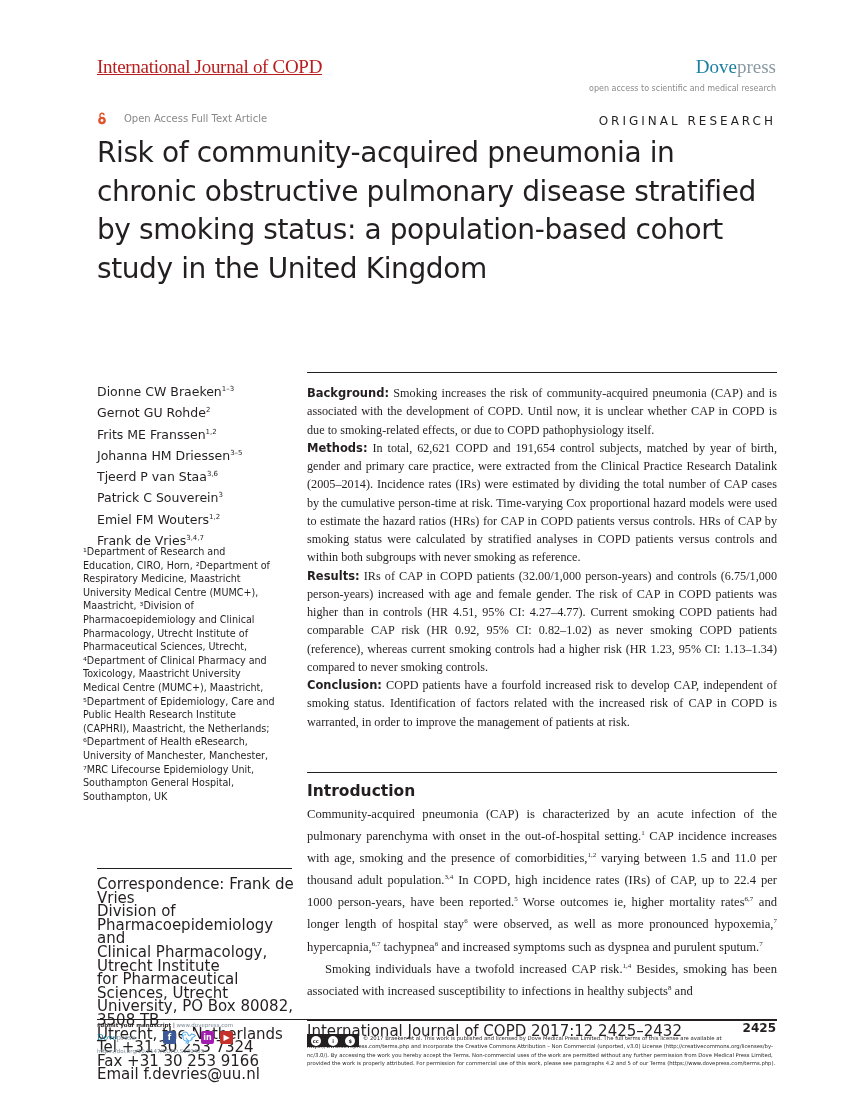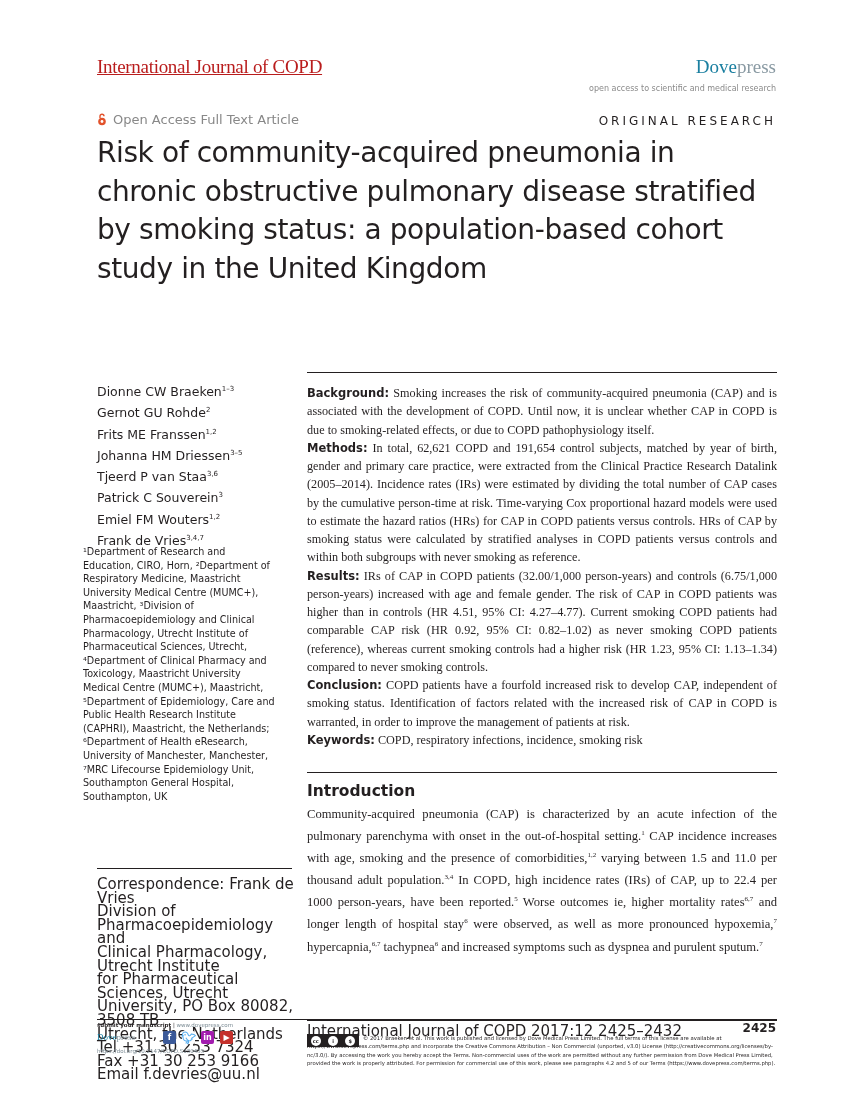--- a/index.html
+++ b/index.html
@@ -5,21 +5,21 @@
     html, body { margin: 0; padding: 0; background: #ffffff; }
     body { width: 850px; height: 1100px; position: relative; overflow: hidden; color: #231f20; }
     .abs { position: absolute; }
 
     
     .journal-title { left: 97px; top: 56px; font-family: "Liberation Serif", serif; font-size: 19px; color: #b91c1c; letter-spacing: -0.3px; text-decoration: underline; }
     .publisher { right: 74px; top: 56px; font-family: "Liberation Serif", serif; font-size: 19px; }
     .publisher .dove { color: #1a7fa0; }
     .publisher .press { color: #8a9aa3; }
     .tagline { right: 74px; top: 84px; font-family: "DejaVu Sans", sans-serif; font-size: 8px; color: #8a8a8a; }
-    .oa { left: 97px; top: 112px; display: flex; align-items: center; gap: 6px; font-family: "DejaVu Sans", sans-serif; font-size: 13px; color: #888; }
+    .oa { left: 97px; top: 112px; display: flex; align-items: center; gap: 17px; font-family: "DejaVu Sans", sans-serif; font-size: 10px; color: #888; }
     .oa-icon { width: 10px; height: 13px; }
     .article-type { right: 74px; top: 114px; font-family: "DejaVu Sans", sans-serif; font-size: 12px; letter-spacing: 3px; color: #231f20; }
 
     
     .title { left: 97px; top: 134px; width: 680px; font-family: "DejaVu Sans", sans-serif; font-size: 28px; line-height: 38.5px; color: #231f20; letter-spacing: -0.4px; font-weight: normal; }
 
     
     .authors { left: 97px; top: 380px; font-family: "DejaVu Sans", sans-serif; font-size: 12.5px; line-height: 19.3px; }
     .authors sup { font-size: 7px; vertical-align: 5px; }
     .affil { left: 83px; top: 545px; width: 195px; font-family: "DejaVu Sans", sans-serif; font-size: 9.6px; line-height: 13.6px; }
@@ -102,26 +102,26 @@
     <div>Fax +31 30 253 9166</div>
     <div>Email f.devries@uu.nl</div>
   </div>
 
 <div class="abs right-rule-top"></div>
 <div class="abs abstract">
   <p><span class="lbl">Background:</span> <span>Smoking increases the risk of community-acquired pneumonia (CAP) and is associated with the development of COPD. Until now, it is unclear whether CAP in COPD is due to smoking-related effects, or due to COPD pathophysiology itself.</span></p>
   <p><span class="lbl">Methods:</span> <span>In total, 62,621 COPD and 191,654 control subjects, matched by year of birth, gender and primary care practice, were extracted from the Clinical Practice Research Datalink (2005–2014). Incidence rates (IRs) were estimated by dividing the total number of CAP cases by the cumulative person-time at risk. Time-varying Cox proportional hazard models were used to estimate the hazard ratios (HRs) for CAP in COPD patients versus controls. HRs of CAP by smoking status were calculated by stratified analyses in COPD patients versus controls and within both subgroups with never smoking as reference.</span></p>
   <p><span class="lbl">Results:</span> <span>IRs of CAP in COPD patients (32.00/1,000 person-years) and controls (6.75/1,000 person-years) increased with age and female gender. The risk of CAP in COPD patients was higher than in controls (HR 4.51, 95% CI: 4.27–4.77). Current smoking COPD patients had comparable CAP risk (HR 0.92, 95% CI: 0.82–1.02) as never smoking COPD patients (reference), whereas current smoking controls had a higher risk (HR 1.23, 95% CI: 1.13–1.34) compared to never smoking controls.</span></p>
   <p><span class="lbl">Conclusion:</span> <span>COPD patients have a fourfold increased risk to develop CAP, independent of smoking status. Identification of factors related with the increased risk of CAP in COPD is warranted, in order to improve the management of patients at risk.</span></p>
-  <p><span class="lbl">Keywords:</span> <span>COPD, respiratory infections, incidence, smoking risk</span></p>
 </div>
 <div class="abs right-rule-mid"></div>
 <div class="abs intro-heading">Introduction</div>
 <div class="abs intro">
   <p id="intro-p1">Community-acquired pneumonia (CAP) is characterized by an acute infection of the pulmonary parenchyma with onset in the out-of-hospital setting.<sup>1</sup> CAP incidence increases with age, smoking and the presence of comorbidities,<sup>1,2</sup> varying between 1.5 and 11.0 per thousand adult population.<sup>3,4</sup> In COPD, high incidence rates (IRs) of CAP, up to 22.4 per 1000 person-years, have been reported.<sup>5</sup> Worse outcomes ie, higher mortality rates<sup>6,7</sup> and longer length of hospital stay<sup>6</sup> were observed, as well as more pronounced hypoxemia,<sup>7</sup> hypercapnia,<sup>6,7</sup> tachypnea<sup>6</sup> and increased symptoms such as dyspnea and purulent sputum.<sup>7</sup></p>
+  <p id="intro-p2">Smoking individuals have a twofold increased CAP risk.<sup>1,4</sup> Besides, smoking has been associated with increased susceptibility to infections in healthy subjects<sup>8</sup> and</p>
 </div>
 
 <div class="abs footer-rule"></div>
 <div class="abs footer-rule-thick"></div>
 <div class="abs f-submit"><b>submit your manuscript</b> | <span class="url">www.dovepress.com</span></div>
 <div class="abs f-dove"><span class="dove">Dove</span><span class="press">press</span></div>
 <div class="abs social">
   <span class="s-fb">f</span>
   <span class="s-tw">🐦︎</span>
   <span class="s-li">in</span>

